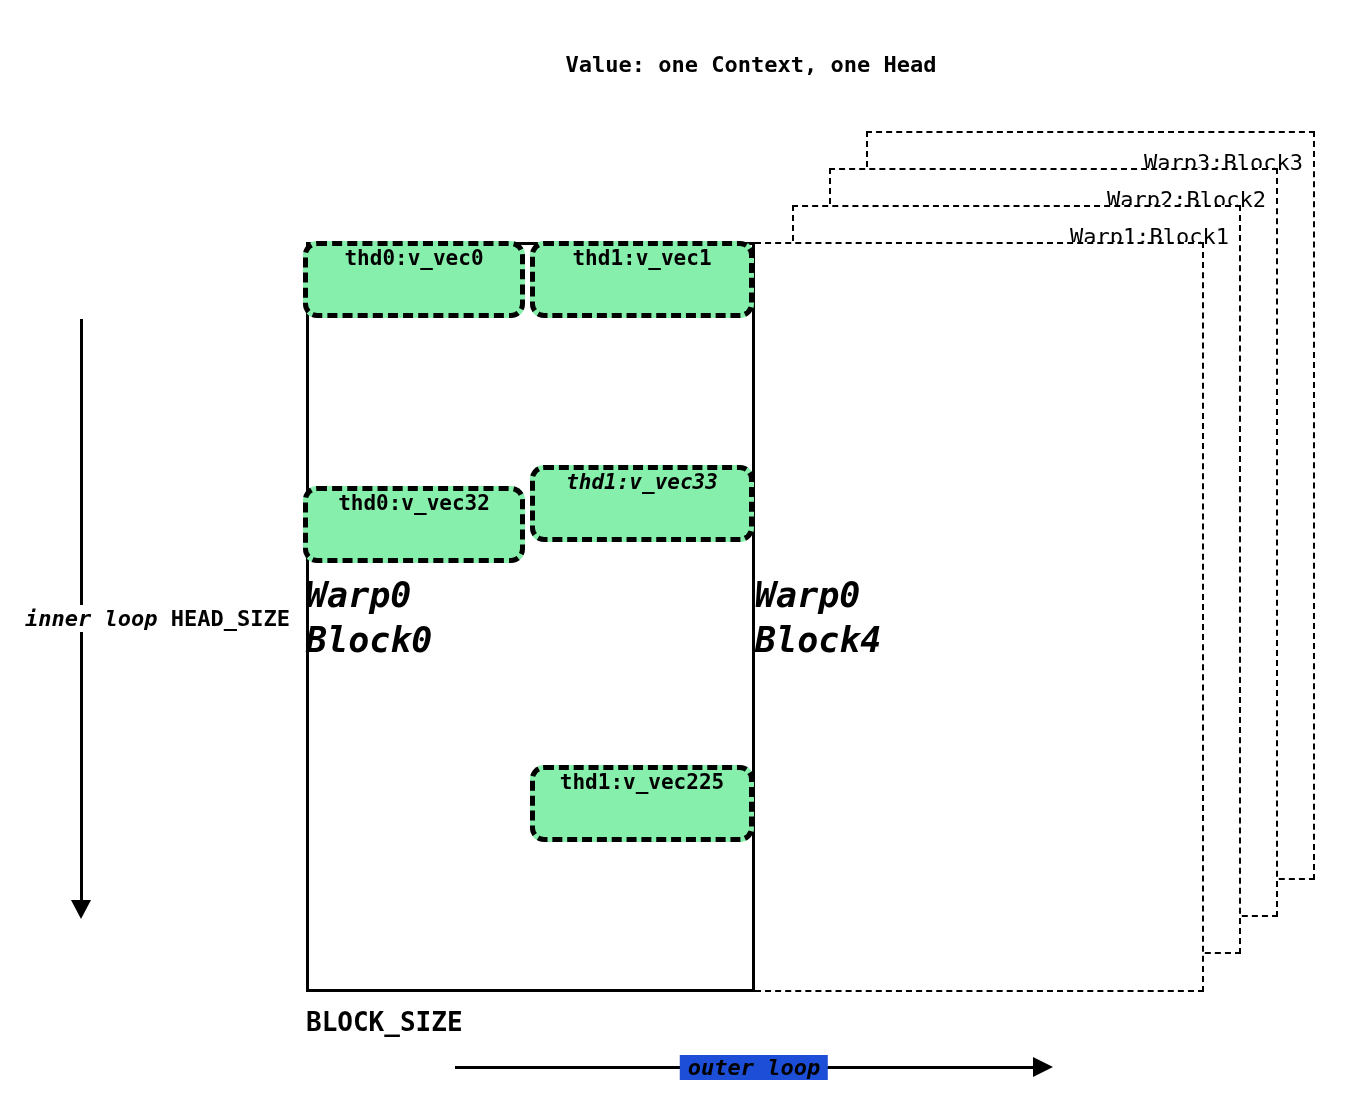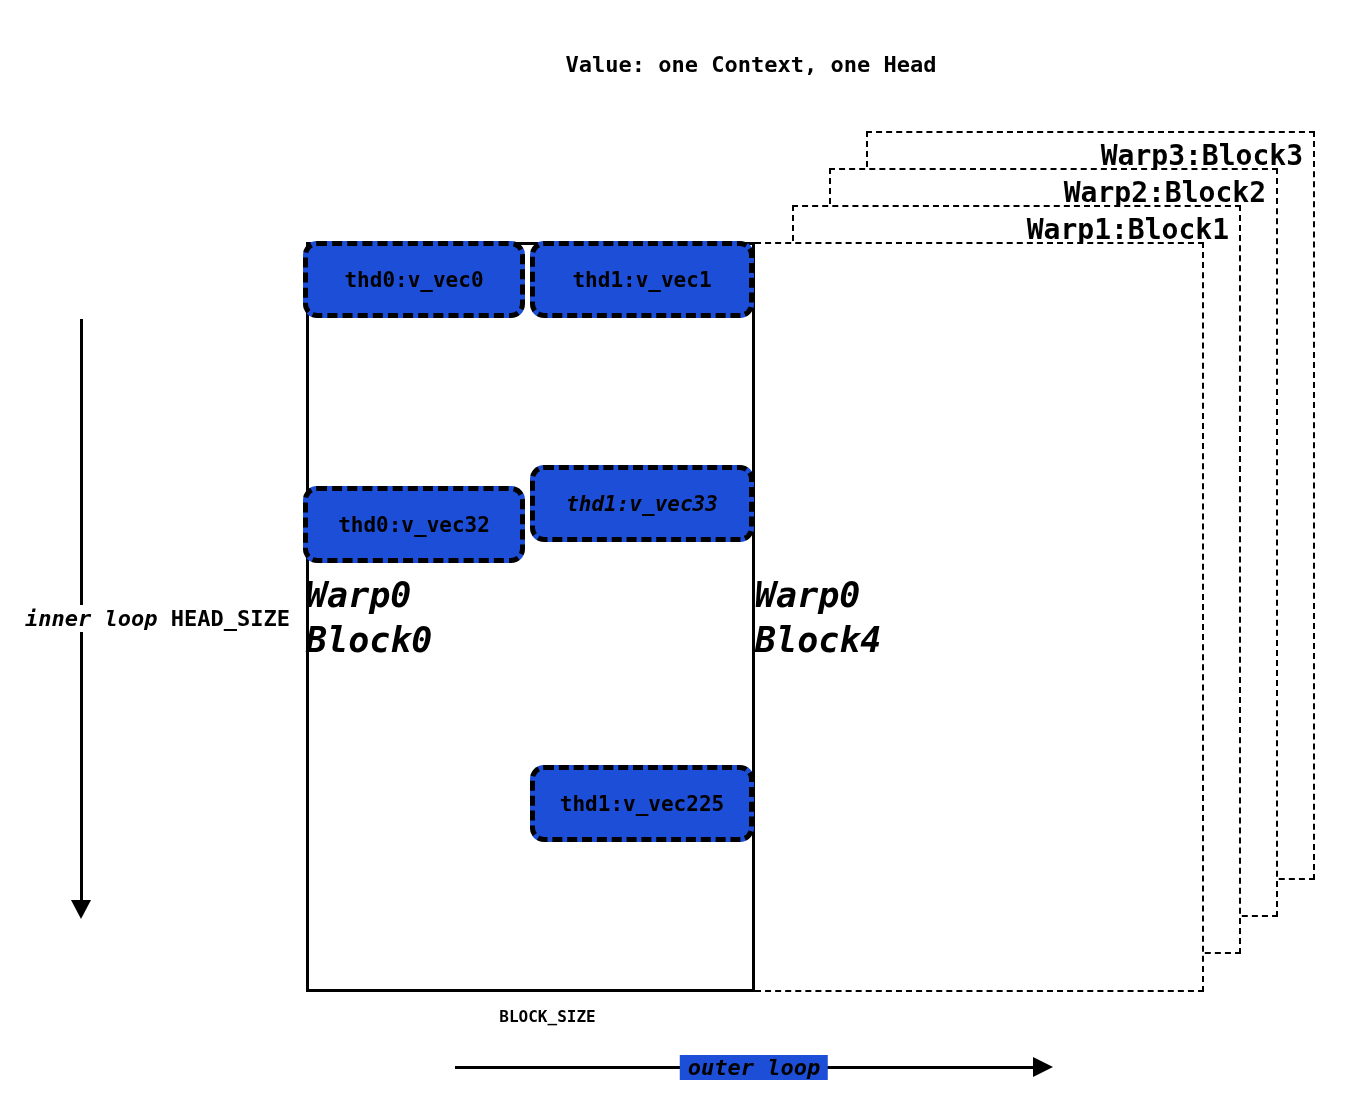--- a/index.html
+++ b/index.html
@@ -21,22 +21,22 @@
     white-space:nowrap;
   }
 
   
   .back-rect{
     border:2px dashed #000;
     background:#ffffff;
     box-sizing:border-box;
   }
   .back-rect .corner-label{
-    position:absolute;top:6px;right:10px;
-    font-size:28px;font-weight:bold;
+    position:absolute;top:17px;right:10px;
+    font-size:22px;font-weight:normal;
     white-space:nowrap;
   }
 
   
   .front-rect{
     border:2px dashed #000;
     border-left:none;
     background:#ffffff;
     box-sizing:border-box;
   }
@@ -45,23 +45,23 @@
   .main-rect{
     border:3px solid #000;
     background:#ffffff;
     box-sizing:border-box;
   }
 
   
   .thd-box{
     border:5px dashed #000;
     border-radius:14px;
-    background:#1d4ed8;
+    background:#86efac;
     box-sizing:border-box;
-    display:flex;align-items:center;justify-content:center;
+    display:flex;align-items:flex-start;justify-content:center;
     font-size:21px;font-weight:bold;
     white-space:nowrap;
   }
 
   .big-label{
     text-align:left;
     font-size:35px;font-weight:bold;font-style:italic;
     line-height:45px;
     white-space:nowrap;
   }
@@ -77,23 +77,23 @@
   .axis-label{
     left:22px;top:581px;
     background:#ffffff;
     padding:1px 3px;
     font-size:22px;font-weight:bold;
     white-space:nowrap;
   }
   .axis-label .it{font-style:italic;}
 
   .block-size-label{
-    left:323px;top:983px;width:449px;
-    text-align:center;
-    font-size:16px;font-weight:bold;
+    left:306px;top:983px;width:449px;
+    text-align:left;
+    font-size:26px;font-weight:bold;
   }
 
   
   .h-arrow{left:455px;top:1031px;width:598px;height:25px;}
   .h-line{position:absolute;left:0;right:18px;top:11px;height:3px;background:#000;}
   .h-head{
     position:absolute;right:0;top:2px;width:0;height:0;
     border-top:10px solid transparent;
     border-bottom:10px solid transparent;
     border-left:20px solid #000;

